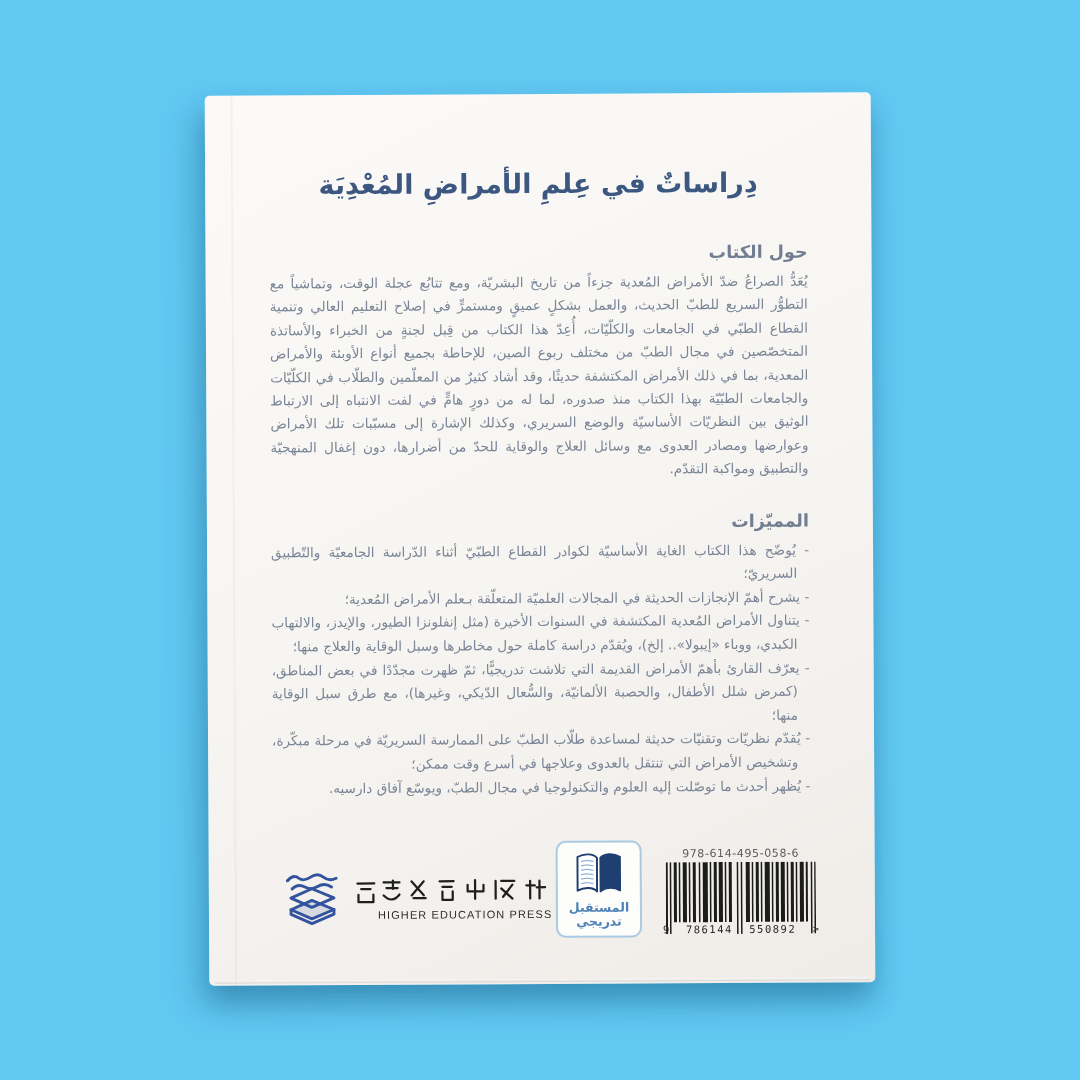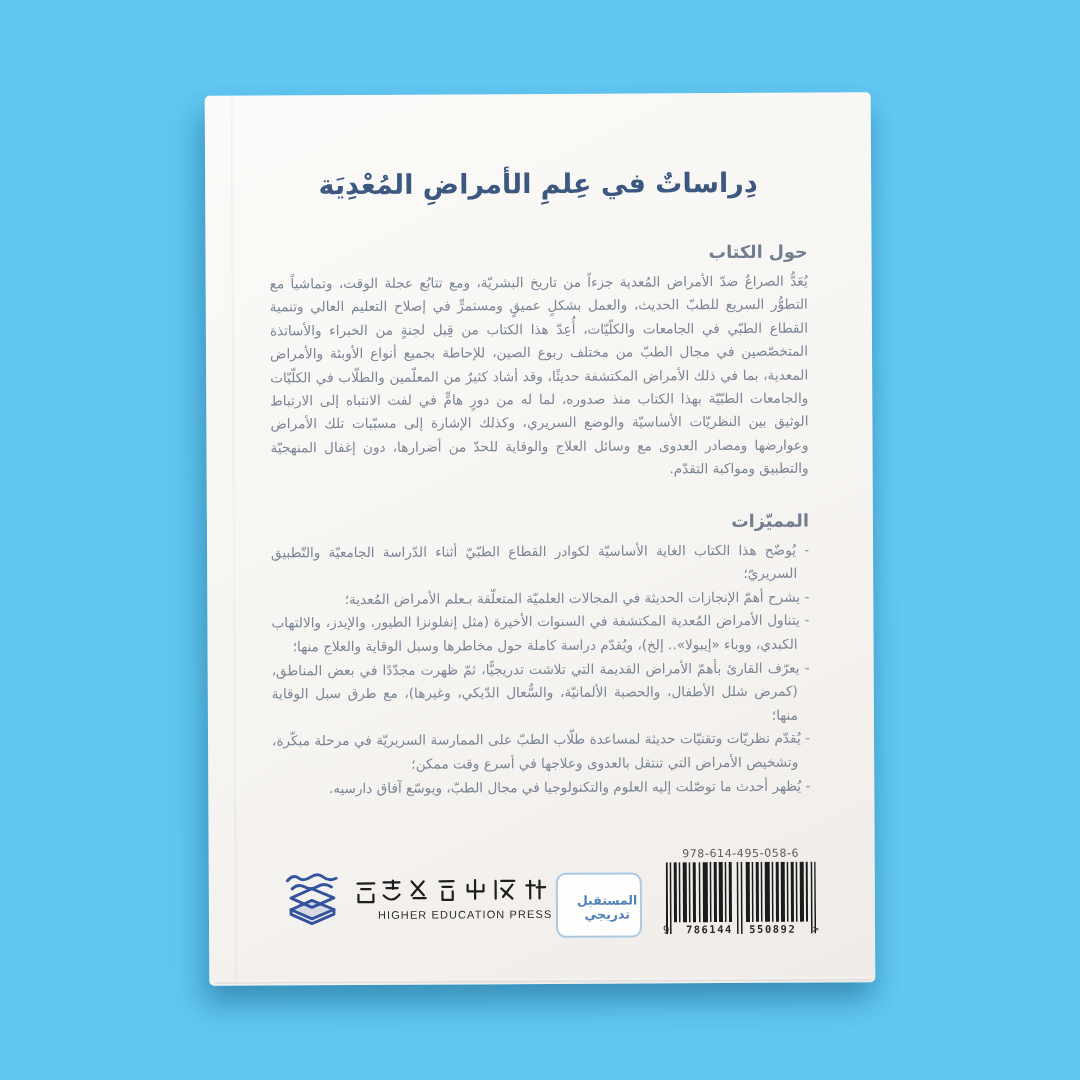--- a/index.html
+++ b/index.html
@@ -58,38 +58,38 @@
   .hep-cn{width:196px;height:28px;}
   .hep-en{
     font-size:11px;letter-spacing:1.1px;color:#2c2c2c;margin-top:3px;
     font-family:"Liberation Sans","DejaVu Sans",sans-serif;white-space:nowrap;margin-left:25px;
   }
 
   
   .df{
     position:absolute;left:347px;bottom:46px;width:86px;
     border:2px solid var(--df-border);border-radius:10px;background:#fdfdfc;
-    padding:8px 19px 7px;display:flex;align-items:center;
+    padding:8px 19px 7px;display:flex;flex-direction:column;align-items:center;
   }
   .df-book{width:56px;height:46px;}
   .df-text{
     margin-top:4px;display:flex;flex-direction:column;align-items:center;
     color:var(--df-blue);font-weight:bold;font-size:12.5px;line-height:14px;
   }
 
   
   .barcode{position:absolute;right:56px;bottom:48px;width:156px;text-align:center;}
   .isbn-top{font-size:11px;color:#5c5c5c;letter-spacing:.6px;margin-bottom:2px;white-space:nowrap;}
   .bars{width:150px;height:72px;display:block;margin:0 auto;}
   .ean-row{
     display:flex;justify-content:space-between;align-items:baseline;
     margin-top:-11px;padding:0 0 0 0;font-family:"DejaVu Sans Mono",monospace;
     font-size:10.5px;color:#2a2a2a;
   }
-  .ean-row .g{background:transparent;letter-spacing:1.5px;font-weight:bold;}
+  .ean-row .g{background:transparent;letter-spacing:1.5px;}
 </style>
 </head>
 <body>
 
 <div class="book">
 
   <h1 class="title" dir="rtl">دِراساتٌ في عِلمِ الأمراضِ المُعْدِيَة</h1>
 
   <h2 class="sec" dir="rtl">حول الكتاب</h2>
   <p class="body-text" dir="rtl">يُعَدُّ الصراعُ ضدّ الأمراض المُعدية جزءاً من تاريخ البشريّة، ومع تتابُع عجلة الوقت، وتماشياً مع التطوُّر السريع للطبّ الحديث، والعمل بشكلٍ عميقٍ ومستمرٍّ في إصلاح التعليم العالي وتنمية القطاع الطبّي في الجامعات والكلّيّات، أُعِدّ هذا الكتاب من قِبل لجنةٍ من الخبراء والأساتذة المتخصّصين في مجال الطبّ من مختلف ربوع الصين، للإحاطة بجميع أنواع الأوبئة والأمراض المعدية، بما في ذلك الأمراض المكتشفة حديثًا، وقد أشاد كثيرٌ من المعلّمين والطلّاب في الكلّيّات والجامعات الطبّيّة بهذا الكتاب منذ صدوره، لما له من دورٍ هامٍّ في لفت الانتباه إلى الارتباط الوثيق بين النظريّات الأساسيّة والوضع السريري، وكذلك الإشارة إلى مسبّبات تلك الأمراض وعوارضها ومصادر العدوى مع وسائل العلاج والوقاية للحدّ من أضرارها، دون إغفال المنهجيّة والتطبيق ومواكبة التقدّم.</p>

